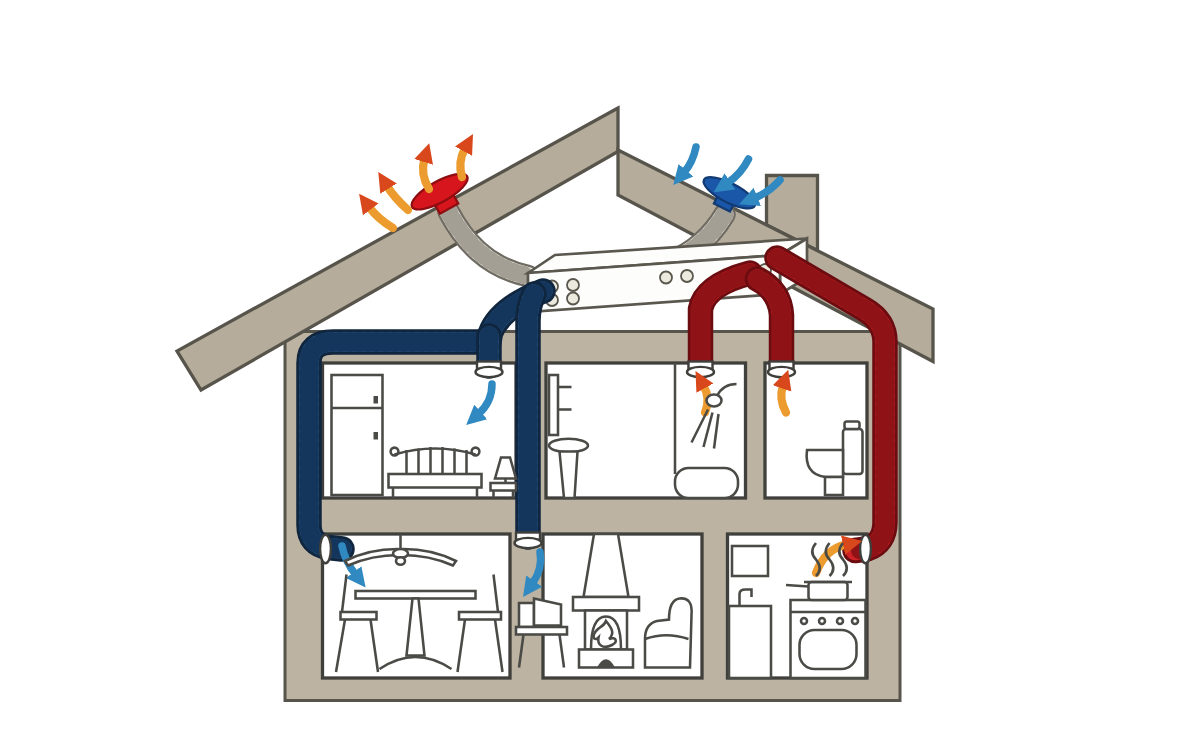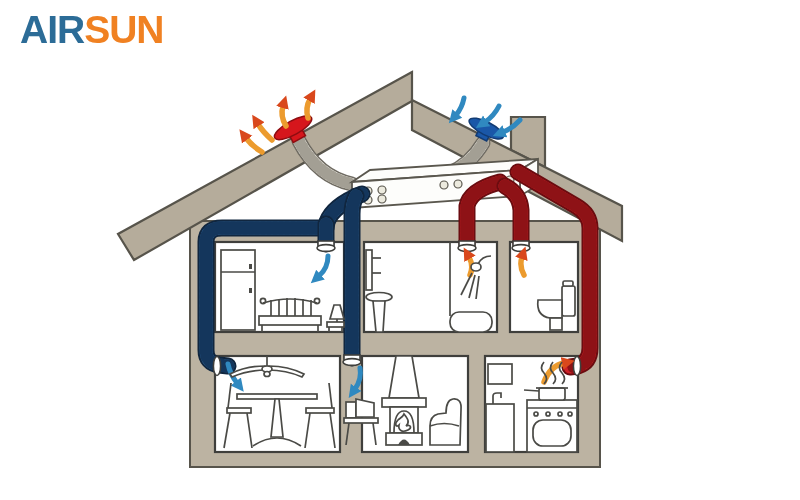--- a/index.html
+++ b/index.html
@@ -34,21 +34,20 @@
   .mh-b{fill:var(--arrow-blue);}
   .mh-o{fill:var(--arrow-head-orange);}
   .cap-red{fill:var(--cap-red);stroke:#8e0d11;stroke-width:1.5;}
   .cap-blue{fill:var(--cap-blue);stroke:#123b73;stroke-width:1.5;}
 </style>
 </head>
 <body>
 
 <div class="stage">
 
-  <div class="logo"><span class="air">AIR</span><span class="sun">SUN</span></div>
 
   <svg width="800" height="500" viewBox="0 0 800 500">
     <defs>
       <marker id="headB" markerUnits="userSpaceOnUse" markerWidth="16" markerHeight="16" refX="2" refY="8" orient="auto">
         <path d="M0,1.5 L13,8 L0,14.5 Z" class="mh-b"></path>
       </marker>
       <marker id="headO" markerUnits="userSpaceOnUse" markerWidth="16" markerHeight="16" refX="2" refY="8" orient="auto">
         <path d="M0,1.5 L13,8 L0,14.5 Z" class="mh-o"></path>
       </marker>
       <path id="p-blue-main" d="M362,194 C342,202 331,211 327,222 L326,228 L222,228 Q206,228 206,242 L206,350 Q206,363 219,365 L228,366"></path>

